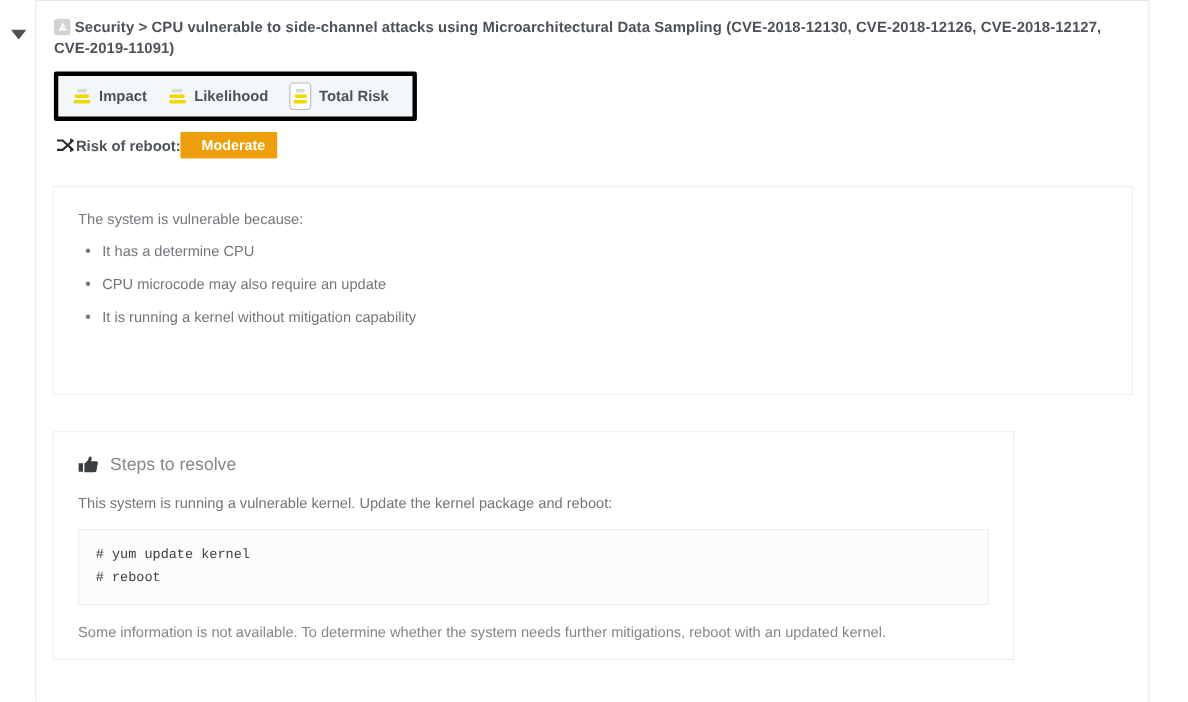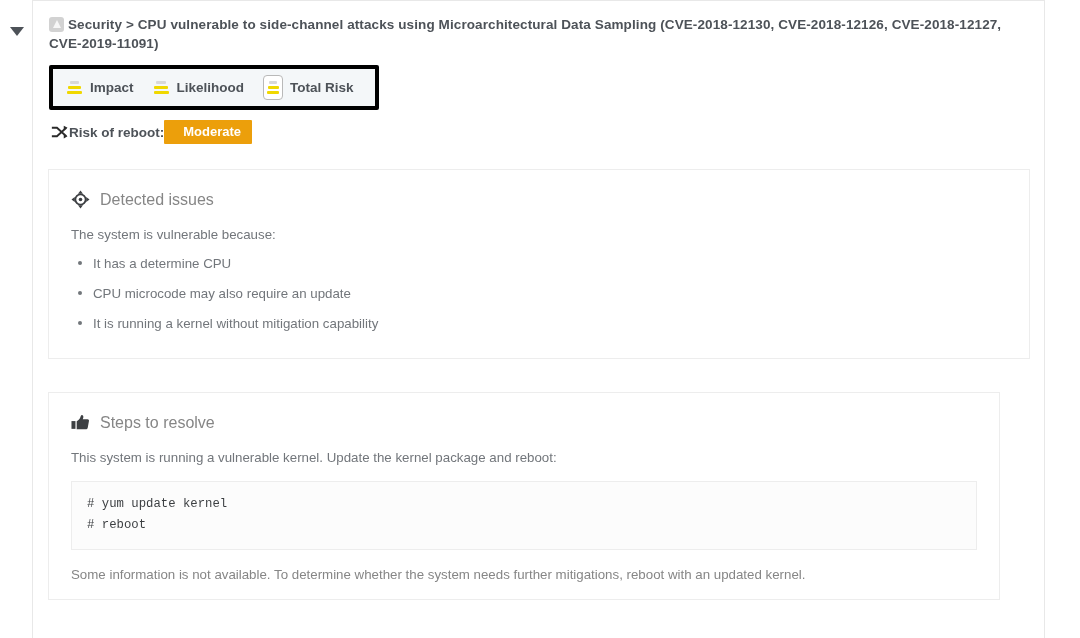--- a/index.html
+++ b/index.html
@@ -188,21 +188,21 @@
     position: absolute;
     left: 48px;
     top: 169px;
     width: 982px;
     height: 190px;
   }
   #card-steps {
     position: absolute;
     left: 48px;
     top: 392px;
-    width: 952px;
+    width: 874px;
     height: 208px;
   }
 
   .card-head {
     display: flex;
     align-items: center;
     margin-bottom: 16px;
   }
   .card-head .head-icon {
     flex: 0 0 auto;
@@ -328,33 +328,20 @@
           <path d="M15 10.5 L19.5 13 L15 15.5 Z" fill="#2b2b2b"></path>
         </svg>
         <span class="risk-label">Risk of reboot:</span>
         <span class="risk-badge">Moderate</span>
       </div>
 
     </div>
   </div>
 
   <div class="card" id="card-detected">
-    <div class="card-head">
-      <span class="head-icon">
-        <svg width="19" height="19" viewBox="0 0 20 20">
-          <circle cx="10" cy="10" r="5.4" fill="none" stroke="#3c3f42" stroke-width="1.9"></circle>
-          <circle cx="10" cy="10" r="1.9" fill="#3c3f42"></circle>
-          <path d="M10 0.5 L12.6 4 L7.4 4 Z" fill="#3c3f42"></path>
-          <path d="M10 19.5 L12.6 16 L7.4 16 Z" fill="#3c3f42"></path>
-          <path d="M0.5 10 L4 7.4 L4 12.6 Z" fill="#3c3f42"></path>
-          <path d="M19.5 10 L16 7.4 L16 12.6 Z" fill="#3c3f42"></path>
-        </svg>
-      </span>
-      <span class="card-title">Detected issues</span>
-    </div>
 
     <p class="body-text">The system is vulnerable because:</p>
 
     <ul class="issue-list">
       <li>It has a determine CPU</li>
       <li>CPU microcode may also require an update</li>
       <li>It is running a kernel without mitigation capability</li>
     </ul>
   </div>
 

